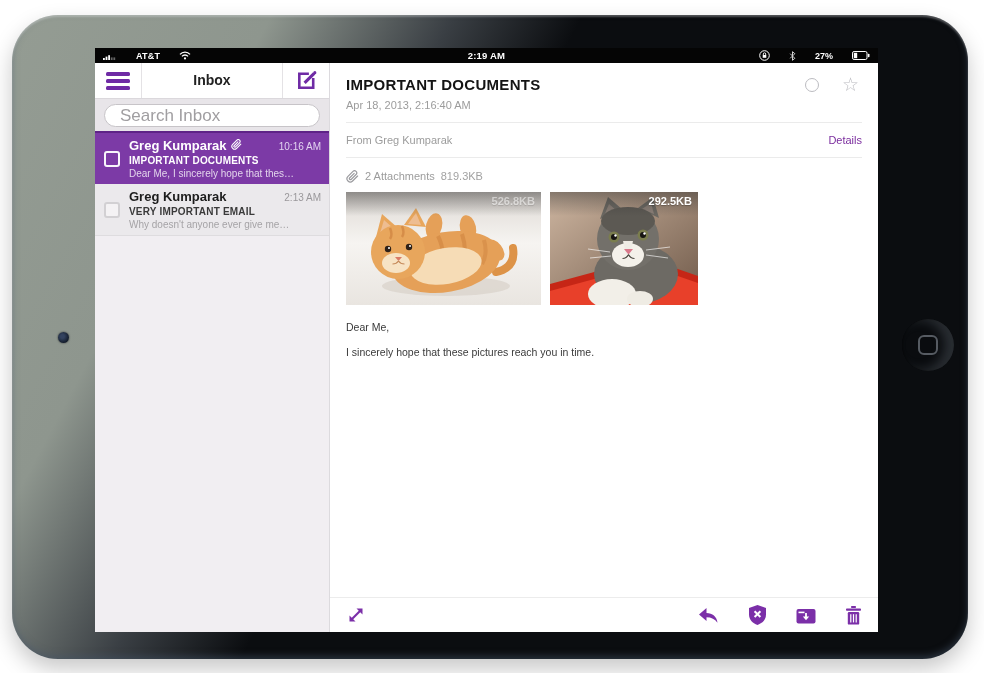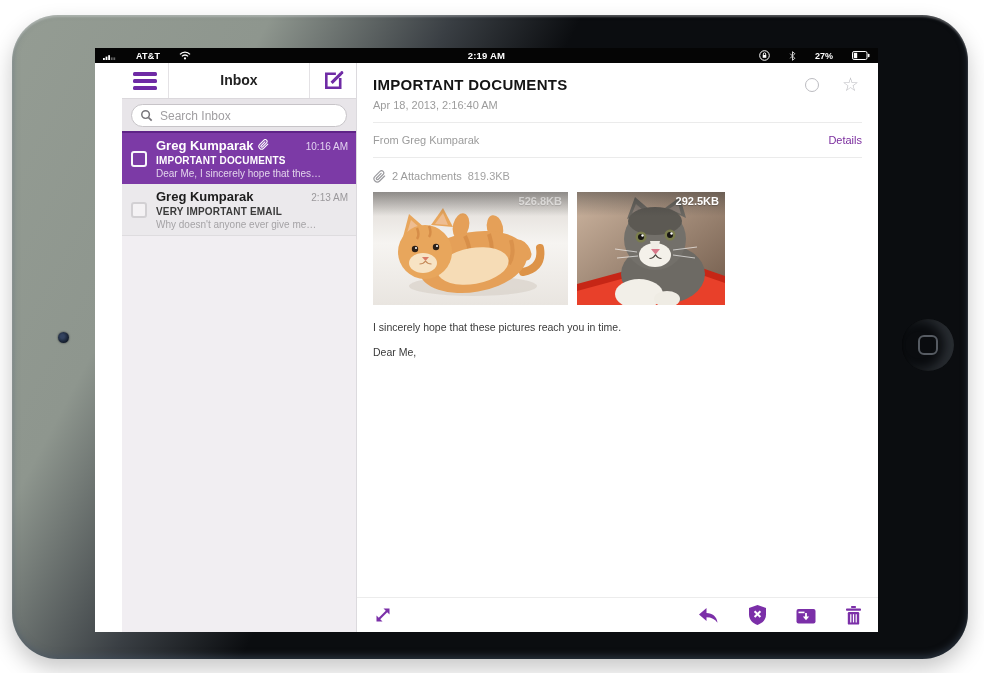--- a/index.html
+++ b/index.html
@@ -41,39 +41,39 @@
   }
   .sb-left, .sb-right { display:flex; align-items:center; gap:19px; }
   .sb-right { margin-left:auto; }
   .sb-time {
     position:absolute; left:50%; transform:translateX(-50%);
     font-weight:bold; font-size:9.5px; letter-spacing:.2px;
   }
   .carrier { font-weight:bold; letter-spacing:.2px; }
   .batt-pct { font-weight:bold; }
   
-  .app { position:absolute; top:15px; left:0; right:0; bottom:0; display:flex;padding-left:27px; }
+  .app { position:absolute; top:15px; left:0; right:0; bottom:0; display:flex; }
 
   
   .sidebar { width:235px; display:flex; flex-direction:column; background:#f1eef2; border-right:1px solid #dcdade; }
   .sb-header { height:35px; background:#fff; display:flex; align-items:stretch; flex:none; }
   .hamburger { width:46px; display:flex; flex-direction:column; justify-content:center; align-items:center; gap:3px; cursor:pointer; }
   .hamburger span { display:block; width:24px; height:4px; border-radius:1.5px; background:#6f2ba5; }
   .sb-title {
     flex:1; text-align:center; font-weight:bold; font-size:14px; color:#222;
     line-height:35px; border-left:1px solid #e4e2e5; border-right:1px solid #e4e2e5;
   }
   .compose { width:46px; display:flex; align-items:center; justify-content:center; cursor:pointer; }
   .search-sec { height:33px; background:#e8e5e9; border-top:1px solid #dbd8dc; padding:5px 9px; flex:none; }
   .search-pill {
     height:23px; background:#fff; border:1px solid #c7c4c8; border-radius:12px;
     display:flex; align-items:center; padding:0 8px; gap:5px;
   }
   .search-pill input {
-    border:none; outline:none; background:transparent; flex:1; font-size:12px; color:#555;
+    border:none; outline:none; background:transparent; flex:1; font-size:17px; color:#555;
     font-family:inherit;
   }
   .search-pill input::placeholder { color:#a09ea1; }
 
   .email-item { height:52px; display:flex; align-items:center; flex:none; cursor:pointer; }
   .email-item.selected { background:#7c3aa6; border-top:2px solid #5e2387; height:53px; }
   .email-item.unread-row { background:#ebe9ec; border-bottom:1px solid #dedcdf; }
   .check { width:16px; height:16px; border-radius:3px; margin:0 9px; flex:none; }
   .selected .check { border:2px solid rgba(255,255,255,.95); }
   .unread-row .check { border:2px solid #d2d0d3; background:#f4f2f4; }
@@ -327,22 +327,22 @@
               <path d="M60 60 L38 57 M61 64 L40 66 M96 58 L120 55 M96 63 L118 66" stroke="rgba(255,255,255,0.7)" stroke-width="0.9" fill="none"></path>
               <ellipse cx="62" cy="102" rx="24" ry="15" fill="#f2efe8"></ellipse>
               <ellipse cx="90" cy="107" rx="13" ry="8" fill="#efece4"></ellipse>
             </svg>
             <div class="fadebar"></div>
             <figcaption class="size-label">292.5KB</figcaption>
           </figure>
         </div>
 
         <div class="bodytext">
+          <p>Dear Me,</p>
           <p>I sincerely hope that these pictures reach you in time.</p>
-          <p>Dear Me,</p>
         </div>
 
         <div class="toolbar">
           <button class="tb-btn">
             <svg width="18" height="18" viewBox="0 0 18 18">
               <line x1="5" y1="13" x2="13" y2="5" stroke="#7b2fa8" stroke-width="2.2"></line>
               <polygon points="15.5,2.5 15.5,8.5 9.5,2.5" fill="#7b2fa8"></polygon>
               <polygon points="2.5,15.5 2.5,9.5 8.5,15.5" fill="#7b2fa8"></polygon>
             </svg>
           </button>

